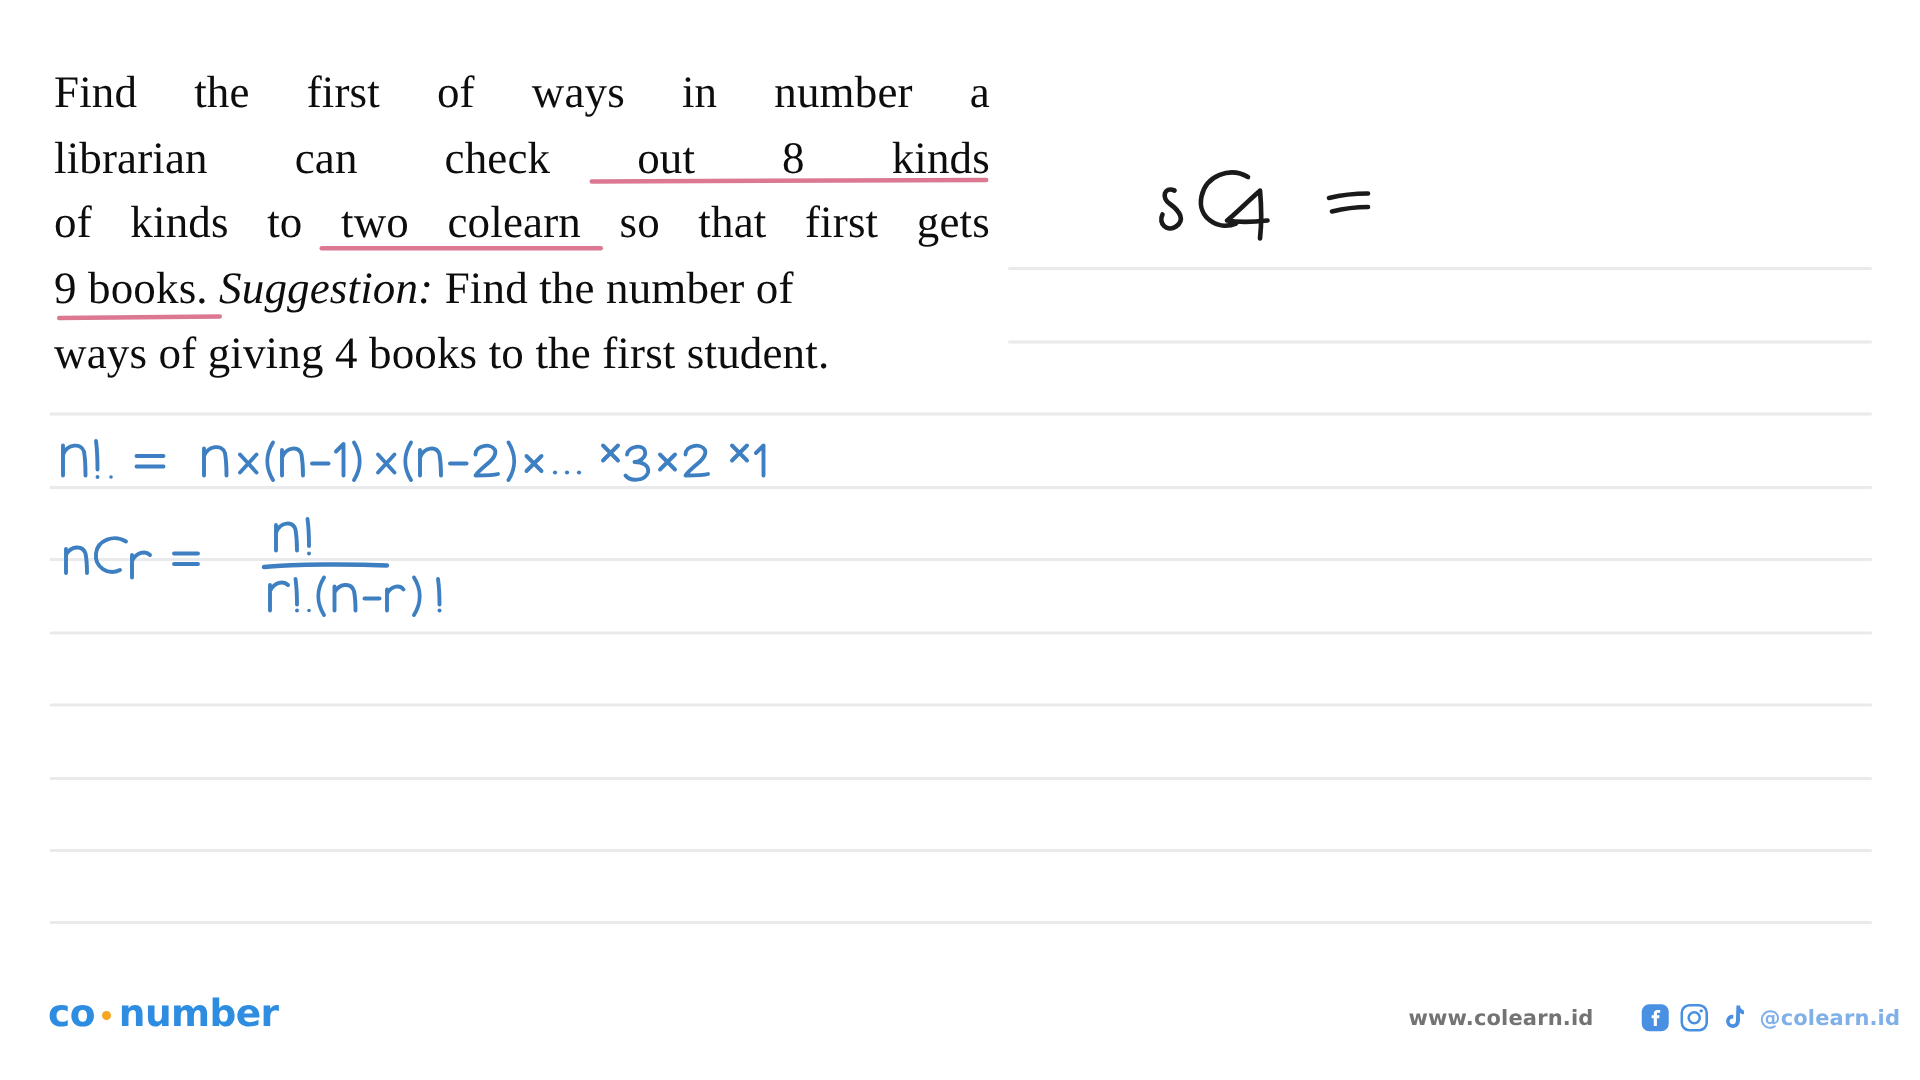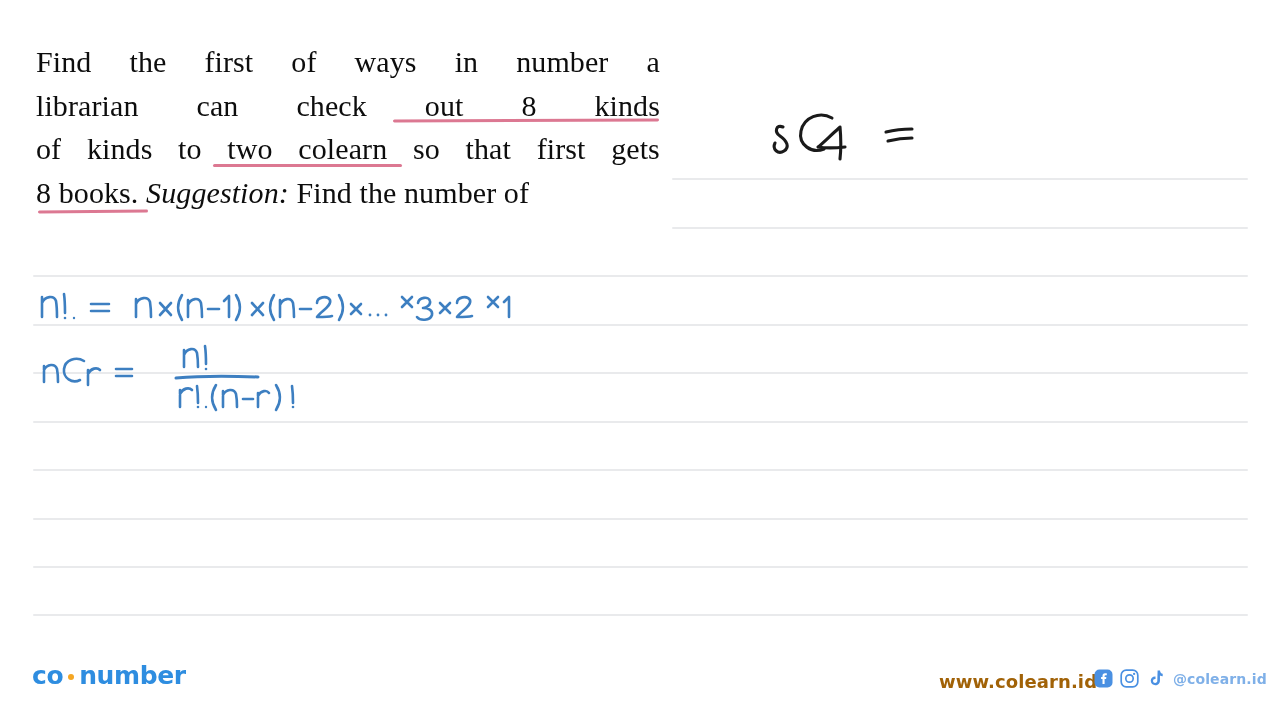--- a/index.html
+++ b/index.html
@@ -102,23 +102,23 @@
     margin: 0 3px;
     position: relative;
     top: 1px;
   }
 
   #footer-url {
     position: absolute;
     left: 939px;
     top: 671px;
     font-family: "DejaVu Sans", sans-serif;
-    font-size: 18px;
+    font-size: 14px;
     font-weight: 600;
-    color: #a16207;
+    color: #737373;
     letter-spacing: 0.1px;
   }
 
   #footer-social {
     position: absolute;
     left: 1094px;
     top: 669px;
     display: flex;
     align-items: center;
     gap: 7px;
@@ -180,22 +180,23 @@
       <span>kinds</span>
       <span>to</span>
       <span>two</span>
       <span>colearn</span>
       <span>so</span>
       <span>that</span>
       <span>first</span>
       <span>gets</span>
     </div>
 
-    <div class="q-line"><span>8 books. </span><span class="ital">Suggestion:</span><span> Find the number of</span></div>
-
+    <div class="q-line"><span>9 books. </span><span class="ital">Suggestion:</span><span> Find the number of</span></div>
+
+    <div class="q-line">ways of giving 4 books to the first student.</div>
   </div>
 
   <div class="pink-underline u1"></div>
   <div class="pink-underline u2"></div>
   <div class="pink-underline u3"></div>
 
   <svg class="handwriting" id="hw-black" width="180" height="70" viewBox="0 0 180 70" aria-hidden="true">
     <g fill="none" stroke="#1a1a1a" stroke-width="3.1" stroke-linecap="round" stroke-linejoin="round">
 
       <path d="M23 27 C16 24, 14 32, 20 36 C27 41, 30 47, 24 51 C18 55, 12 49, 15 43"></path>

